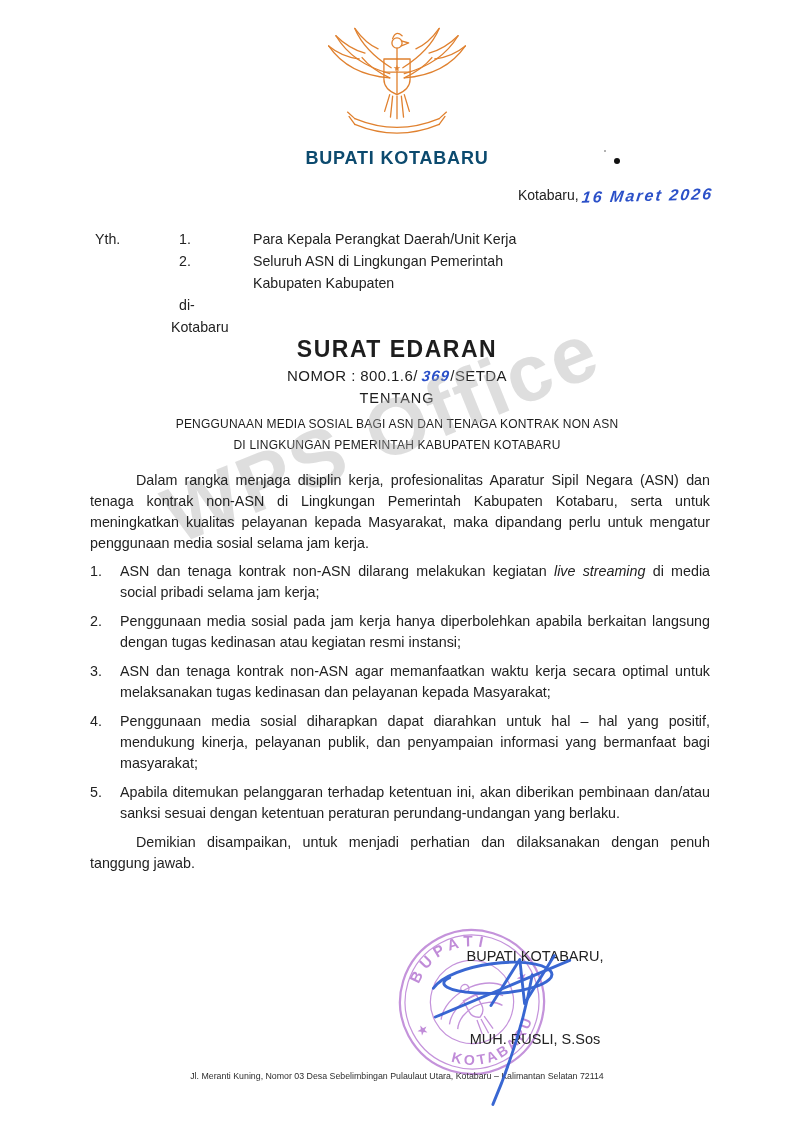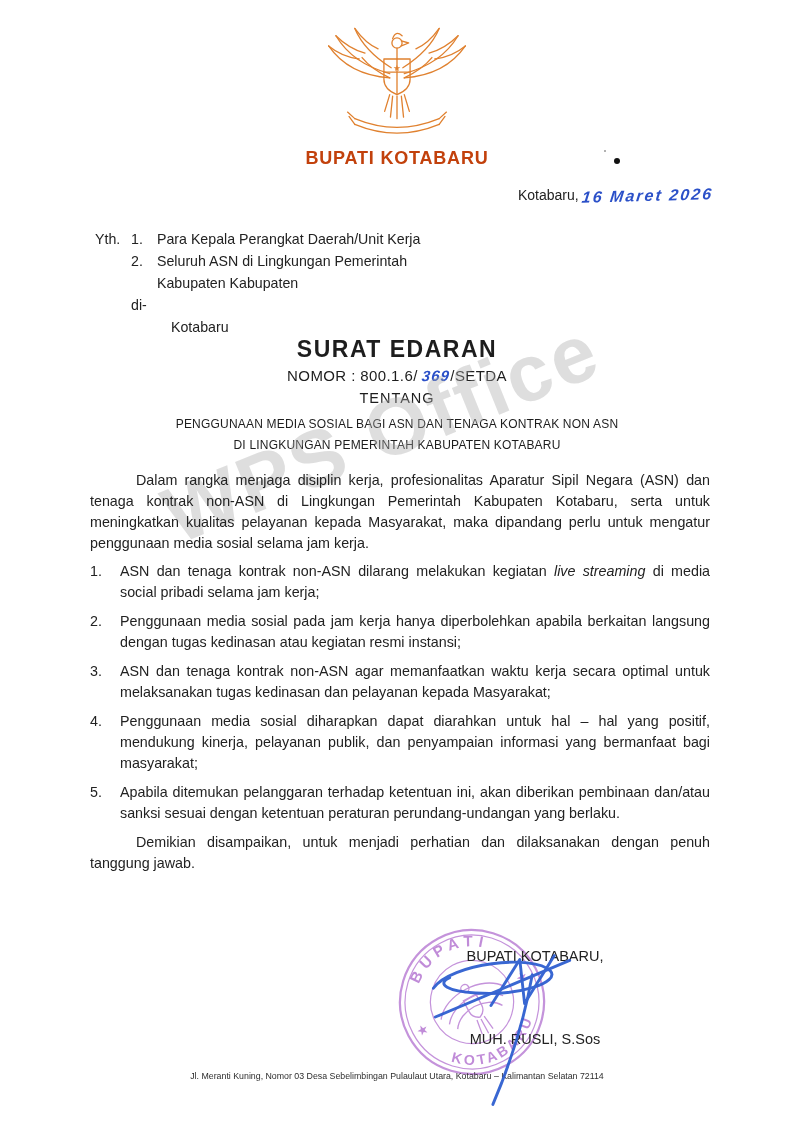--- a/index.html
+++ b/index.html
@@ -6,33 +6,33 @@
   html,body { background:#ffffff; }
   .page {
     position:relative; width:794px; height:1122px; margin:0 auto;
     background:#ffffff; overflow:hidden;
     font-family:"Liberation Sans", sans-serif; color:#222222;
   }
   
   .emblem { position:absolute; left:317px; top:20px; width:160px; height:126px; }
   .org-title {
     position:absolute; left:0; top:148px; width:100%;
-    text-align:center; font-size:18px; font-weight:bold; letter-spacing:0.8px; color:#c2410c;
+    text-align:center; font-size:18px; font-weight:bold; letter-spacing:0.8px; color:#0c4a6e;
   }
   .date-line { position:absolute; left:518px; top:187px; display:flex; gap:3px; font-size:14px; white-space:nowrap; }
   .handwriting {
     color:#2b50c8; font-style:italic; font-weight:bold; letter-spacing:2px;
     display:inline-block; transform:skewX(-8deg) rotate(-1.5deg);
     font-size:16px;
   }
   .speck { position:absolute; left:614px; top:158px; width:6px; height:6px; background:#111; border-radius:50%; }
   .speck2 { position:absolute; left:604px; top:150px; width:2px; height:2px; background:#999; border-radius:50%; }
   
   .addressee { position:absolute; left:95px; top:228px; font-size:14.2px; line-height:22px; }
-  .addr-row { display:flex; }
+  .addr-row { display:flex;gap:48px; }
   .addr-c1 { width:36px; flex:none; }
   .addr-c2 { width:26px; flex:none; }
   .addr-c3 { flex:1; }
   .addr-place { margin-left:76px; }
   
   .title-block { position:absolute; left:0; top:336px; width:100%; text-align:center; color:#1d1d1d; }
   .se-title { font-size:23px; font-weight:bold; letter-spacing:1.5px; }
   .se-nomor { font-size:15px; margin-top:4px; letter-spacing:0.4px; }
   .se-nomor .handwriting { font-size:15px; letter-spacing:1px; }
   .se-tentang { font-size:14.5px; margin-top:6px; letter-spacing:1px; }

